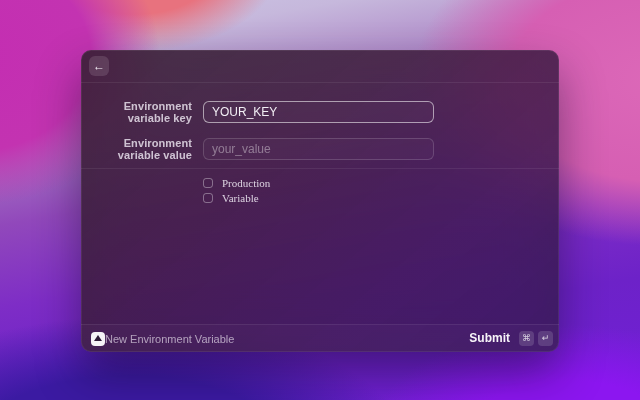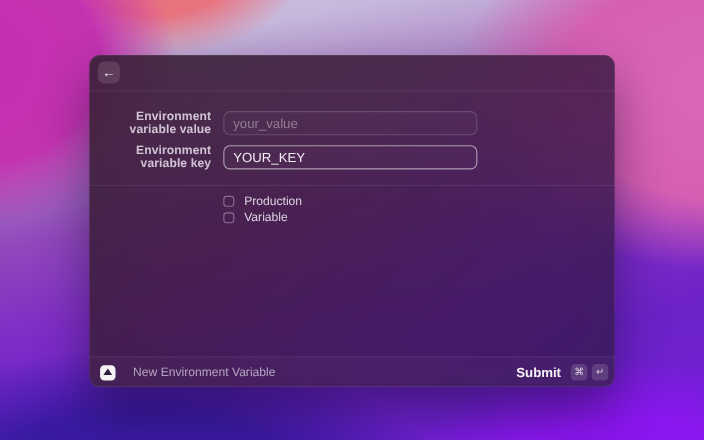--- a/index.html
+++ b/index.html
@@ -63,40 +63,40 @@
   .txt::placeholder { color: rgba(255,255,255,0.38); }
 
   .divider { height: 1px; background: rgba(255,255,255,0.07); }
 
   .checkbox-group { padding: 6px 0 0 122px; }
   .cb-row { display: flex; align-items: center; height: 15px; cursor: pointer; }
   .cb {
     flex: none; width: 10px; height: 10px;
     border: 1px solid rgba(255,255,255,0.35); border-radius: 3px;
   }
-  .cb-label { margin-left: 9px; font-size: 11px; color: rgba(245,240,248,0.85); }
+  .cb-label { margin-left: 9px; font-size: 11px; color: rgba(245,240,248,0.85); font-family: Liberation Serif, serif; }
 
   .win-footer {
     flex: none; height: 28px;
     border-top: 1px solid rgba(255,255,255,0.08);
     background: rgba(255,255,255,0.02);
     display: flex; align-items: center; padding: 0 6px 0 10px;
   }
   .app-icon {
     flex: none; width: 14px; height: 14px; border-radius: 4px;
     background: #f5f3f6; display: flex; align-items: center; justify-content: center;
   }
   .tri {
     width: 0; height: 0;
     border-left: 4px solid transparent; border-right: 4px solid transparent;
     border-bottom: 6px solid #2c1a36;
     margin-top: -1px;
   }
-  .footer-title { margin-left: 16px; font-size: 11px; color: rgba(245,240,248,0.62); }
-  .footer-right { margin-left: auto; display: flex; align-items: center; gap: 4px; }
+  .footer-title { margin-left: 0; font-size: 11px; color: rgba(245,240,248,0.62); }
+  .footer-right { margin-left: auto; display: flex; gap: 4px; }
   .submit-label { font-size: 12px; font-weight: 700; color: #f7f4f8; margin-right: 5px; cursor: pointer; }
   .keycap {
     width: 15px; height: 15px; border-radius: 4px;
     background: rgba(255,255,255,0.14); color: rgba(255,255,255,0.75);
     font-size: 9px; line-height: 1;
     display: flex; align-items: center; justify-content: center;
   }
 </style>
 </head>
 <body>
@@ -106,28 +106,28 @@
   <div class="window">
 
     <div class="win-header">
       <button class="back-btn">
         <span>←</span>
       </button>
     </div>
 
     <div class="form">
 
+      <div class="form-row row-key">
+        <label class="field-label">Environment variable key</label>
+        <input class="txt focused" type="text" value="YOUR_KEY" style="">
+      </div>
+
       <div class="form-row row-value">
         <label class="field-label">Environment variable value</label>
         <input class="txt" type="text" placeholder="your_value" style="">
-      </div>
-
-      <div class="form-row row-key">
-        <label class="field-label">Environment variable key</label>
-        <input class="txt focused" type="text" value="YOUR_KEY" style="">
       </div>
 
       <div class="divider"></div>
 
       <div class="checkbox-group">
         <div class="cb-row">
           <span class="cb"></span>
           <span class="cb-label">Production</span>
         </div>
         <div class="cb-row">

